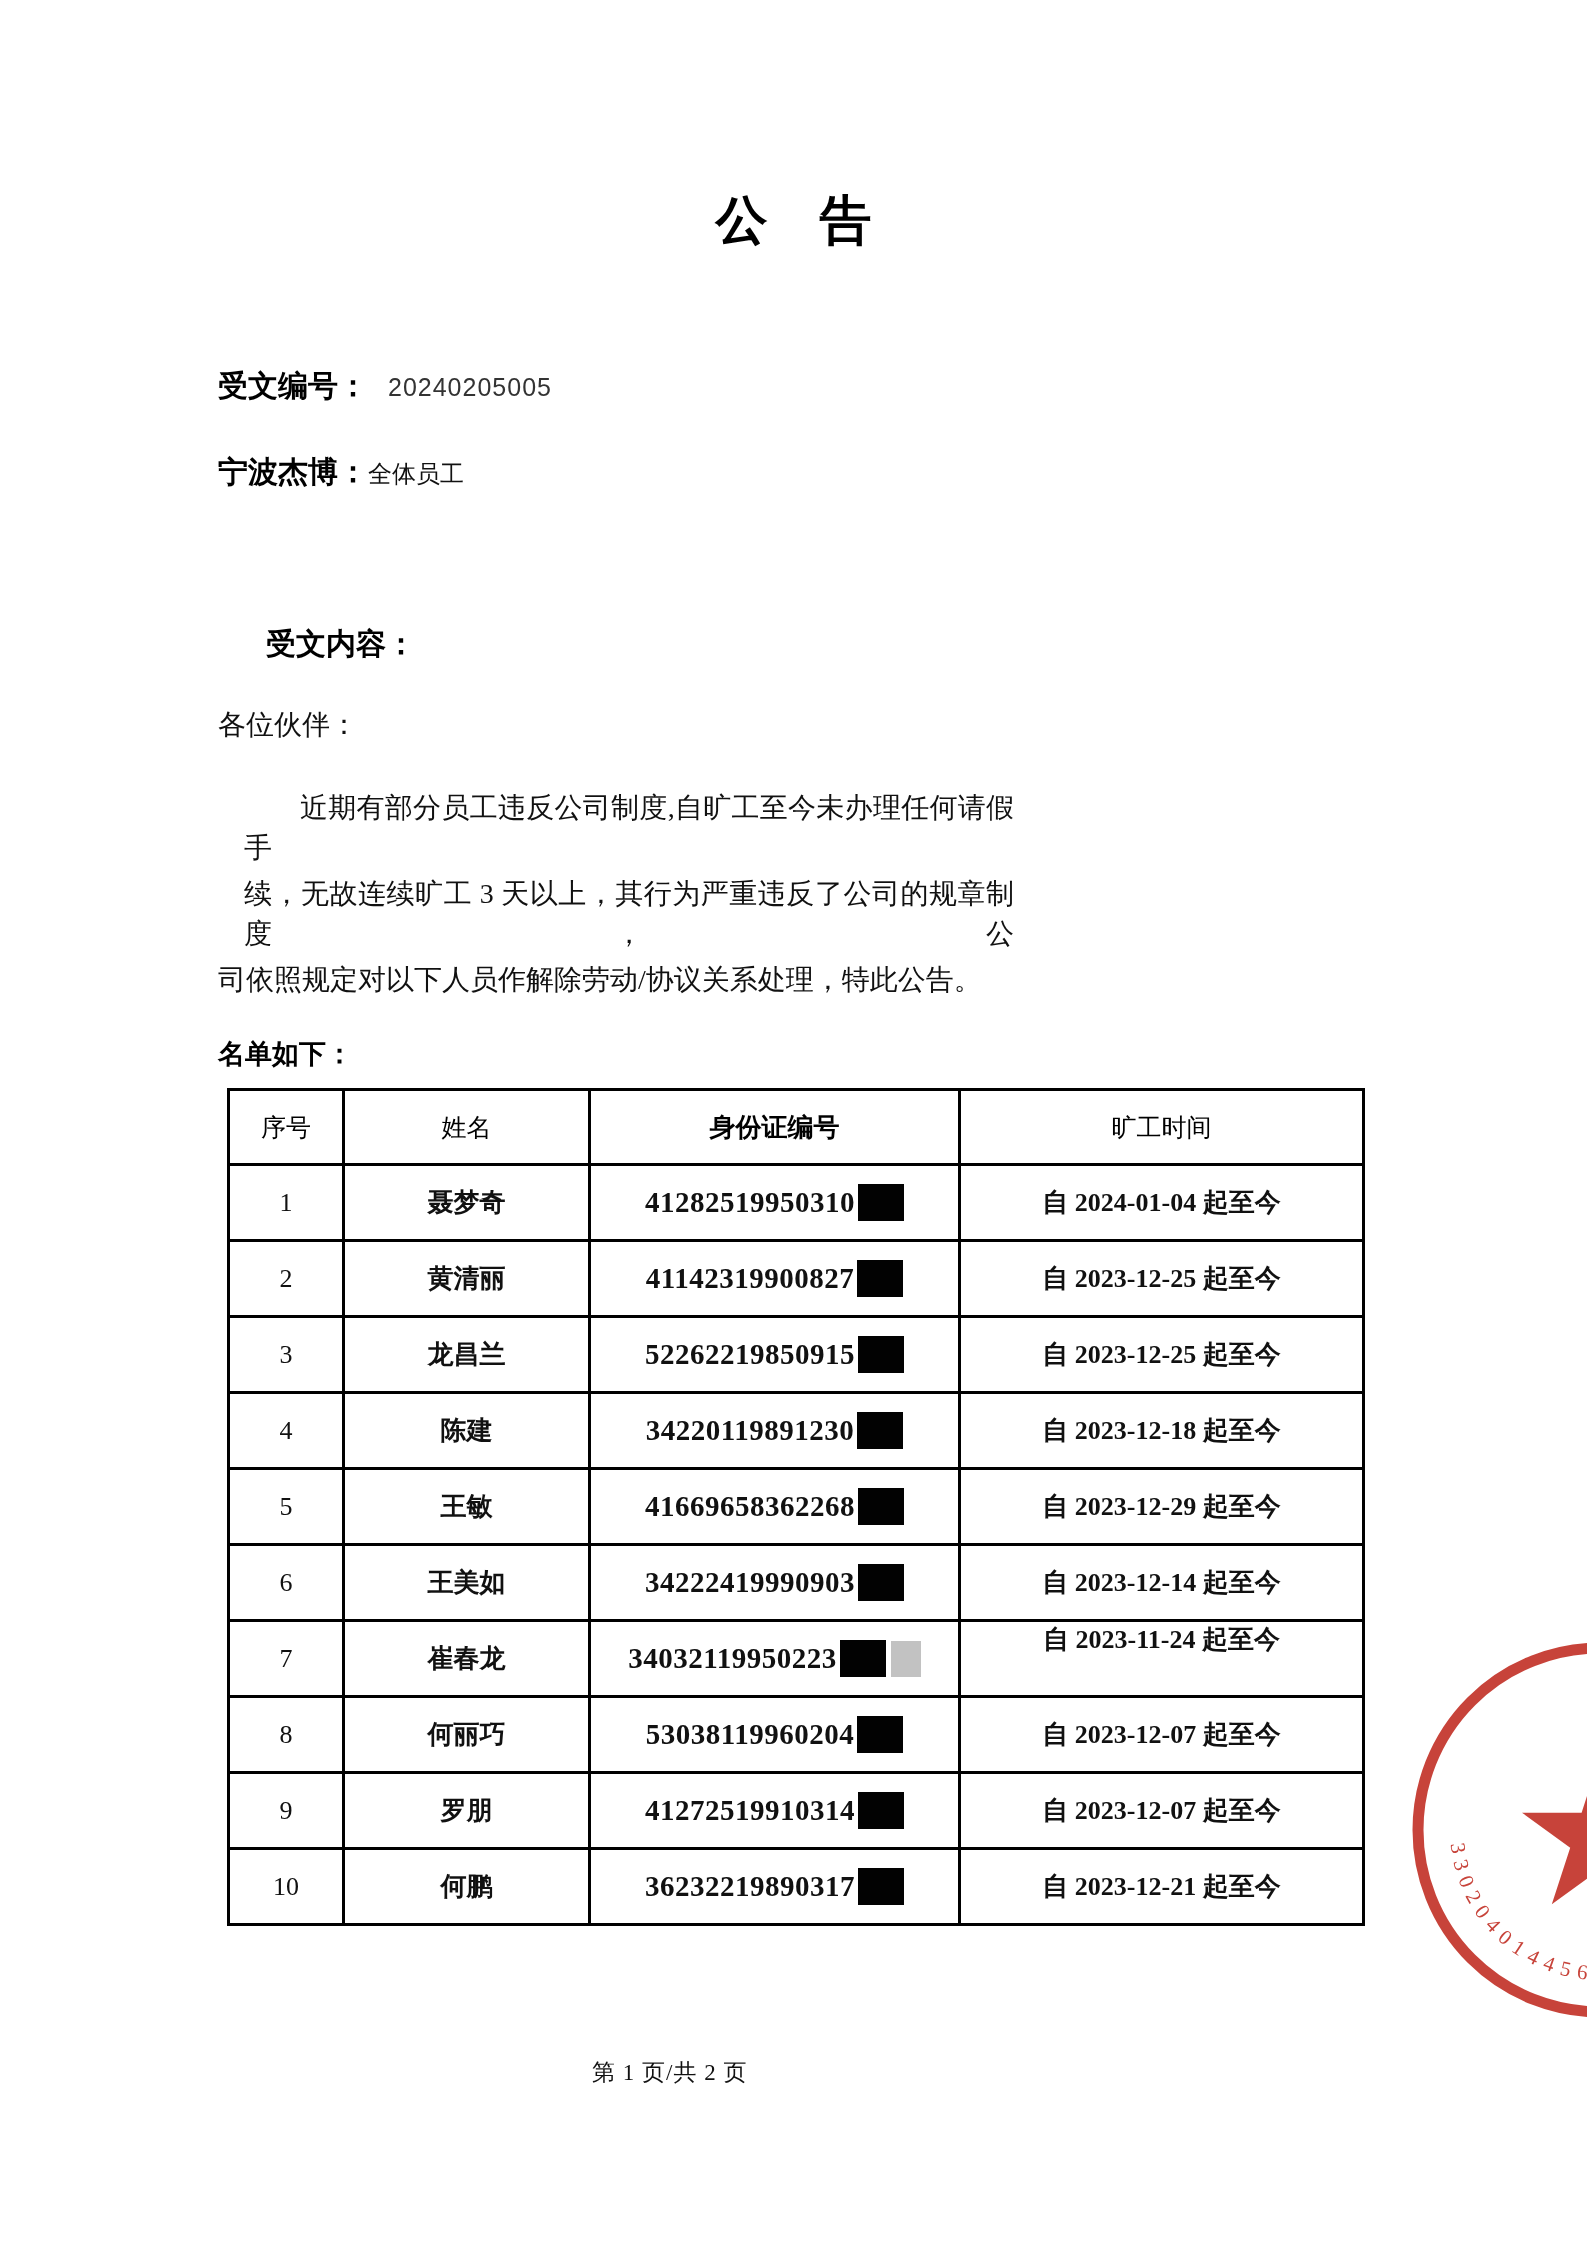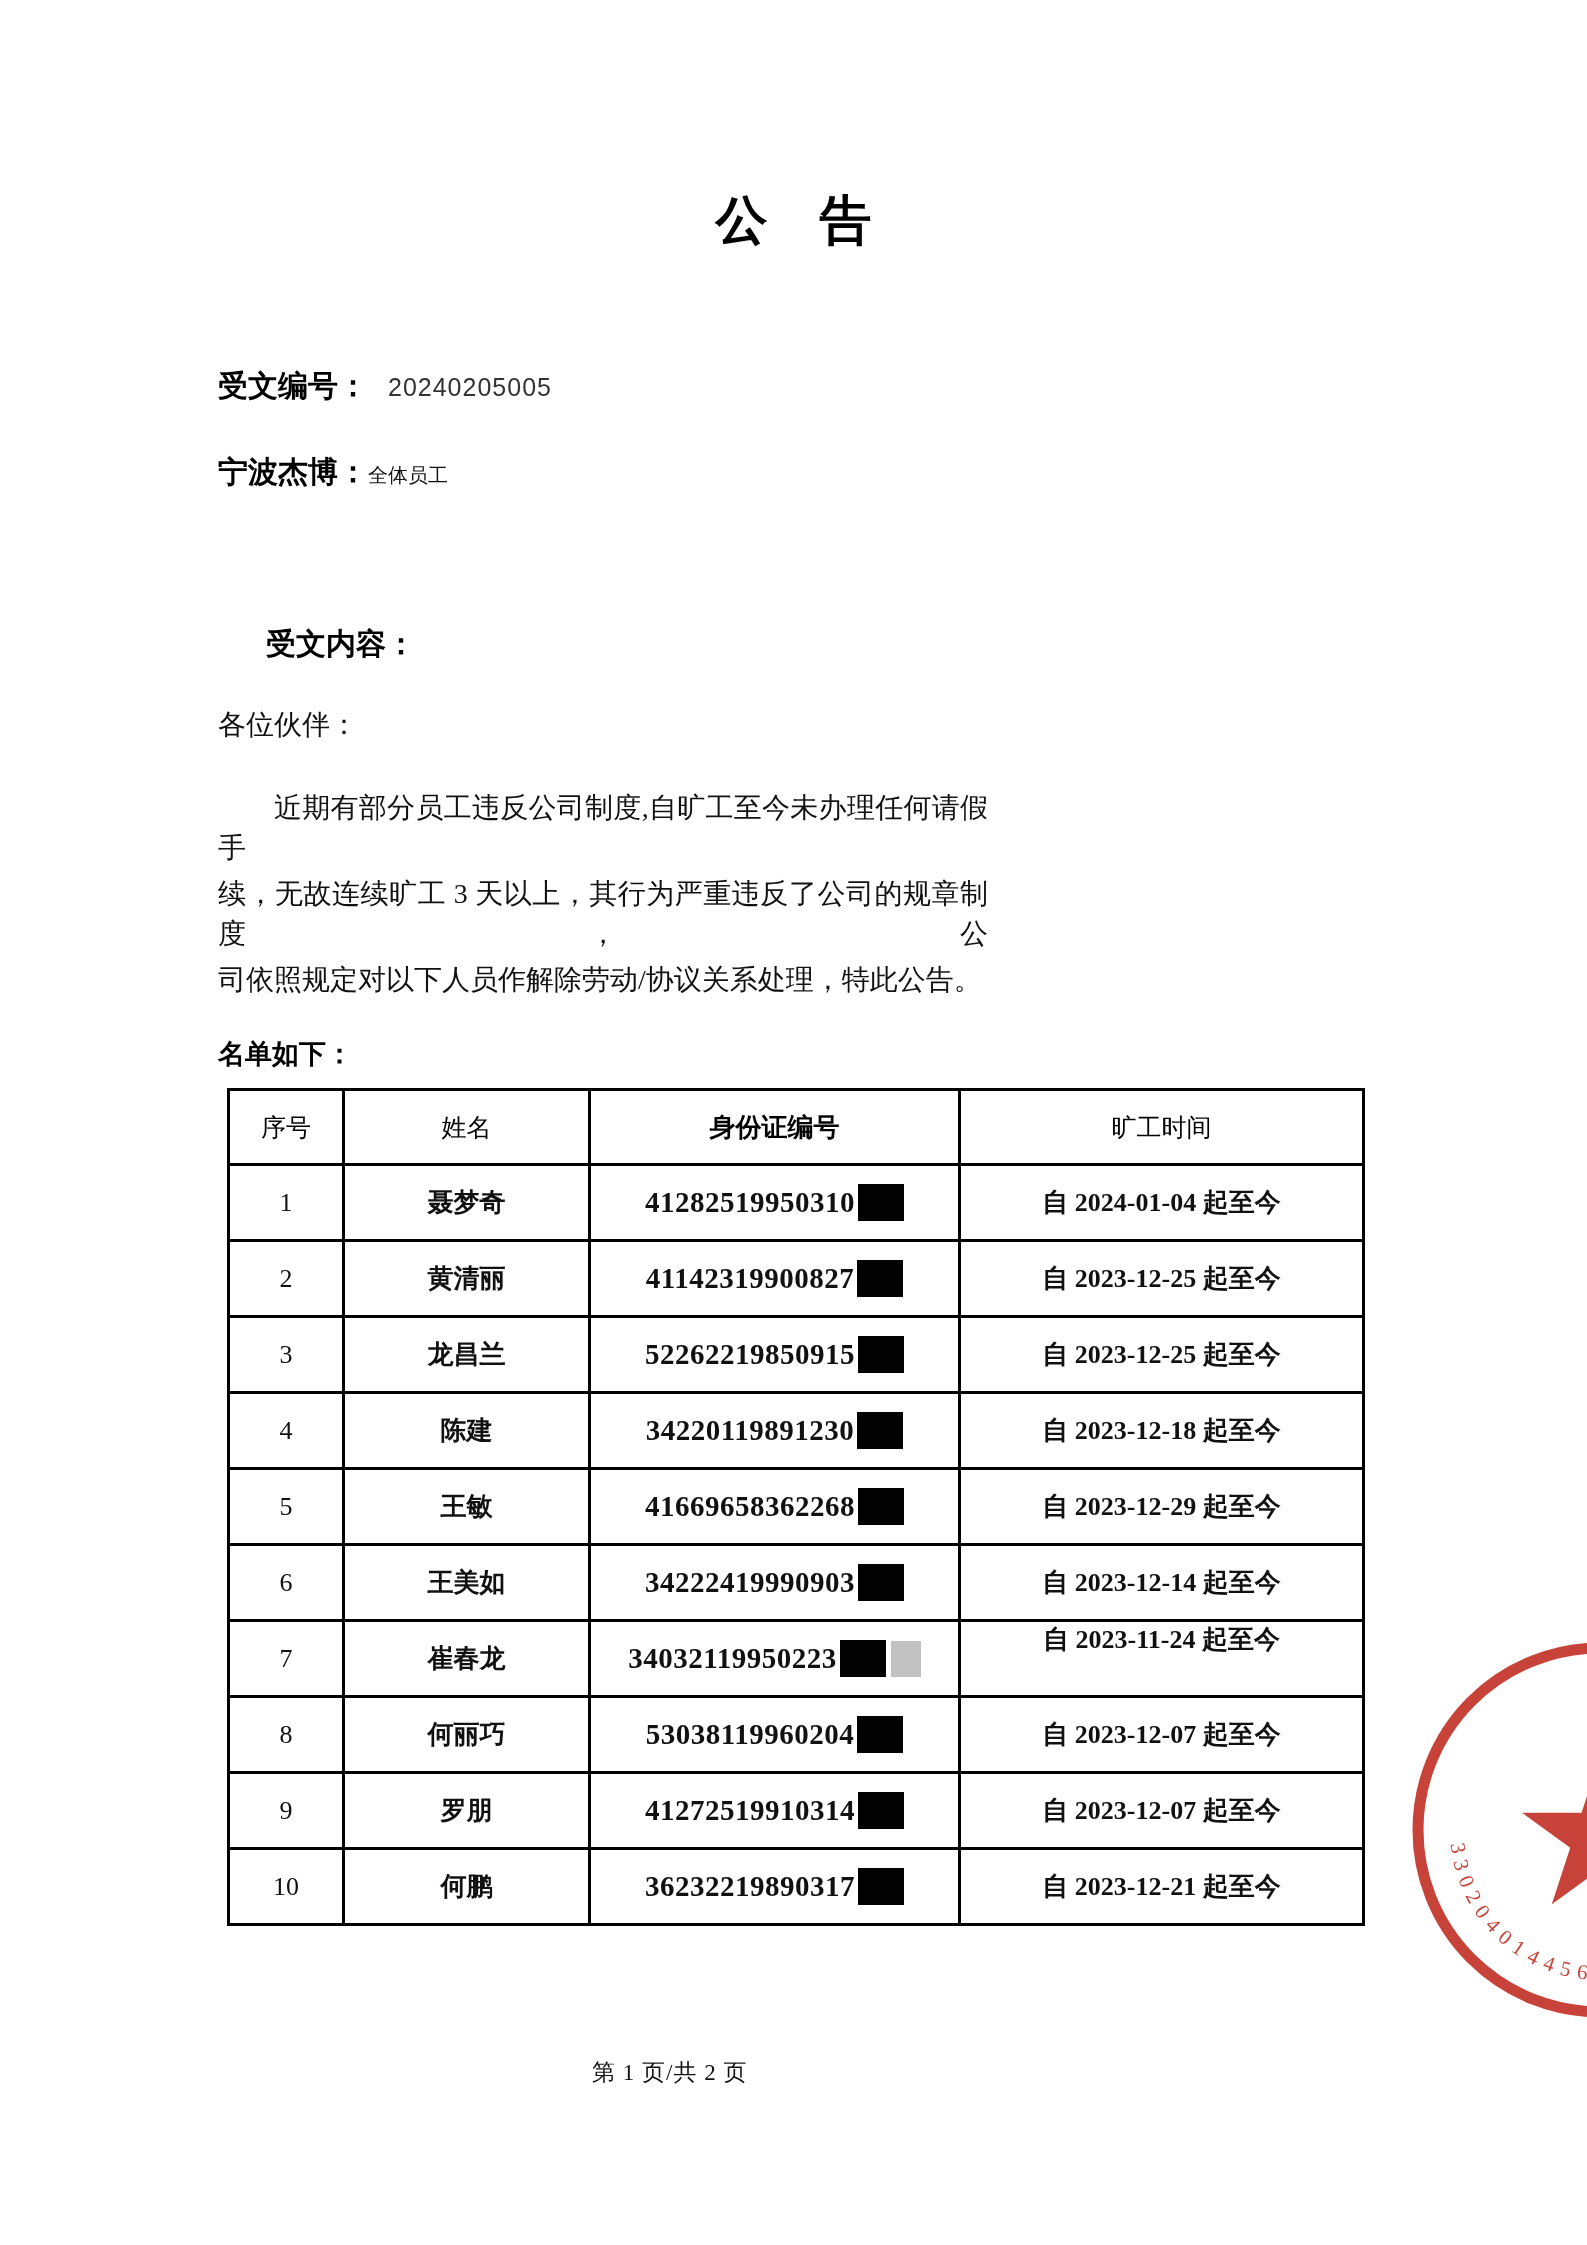--- a/index.html
+++ b/index.html
@@ -11,31 +11,31 @@
     overflow:hidden;
     font-family:"Liberation Serif","DejaVu Serif",serif;
     color:#111;
   }
   .doc-title{
     position:absolute;left:0;top:186px;width:100%;
     text-align:center;font-size:52px;font-weight:bold;color:#000;
   }
   .field-row{position:absolute;left:218px;white-space:nowrap;}
   .field-label{font-size:30px;font-weight:bold;color:#000;}
-  .field-value{font-size:20px;color:#111;}
+  .field-value{font-size:24px;color:#111;}
   .field-value.number{
     font-family:"Liberation Sans","DejaVu Sans",sans-serif;
     font-size:25px;color:#333;margin-left:20px;letter-spacing:1px;
   }
   .salutation{position:absolute;left:218px;top:706px;font-size:28px;color:#111;}
   .para-line{
     position:absolute;left:218px;width:770px;
     font-size:28px;color:#111;line-height:40px;
   }
-  .para-line.justify{text-align:justify;text-align-last:justify;}
+  .para-line.justify{text-align:justify;text-align-last:justify;margin-left:26px;}
   .para-line.first{text-indent:56px;}
   .list-intro{position:absolute;left:218px;top:1036px;font-size:27px;font-weight:bold;color:#000;}
   table.roster{
     position:absolute;left:227px;top:1088px;
     width:1135px;border-collapse:collapse;table-layout:fixed;
     background:transparent;
   }
   table.roster th,table.roster td{
     border:3px solid #000;text-align:center;vertical-align:middle;
     padding:0;overflow:hidden;

